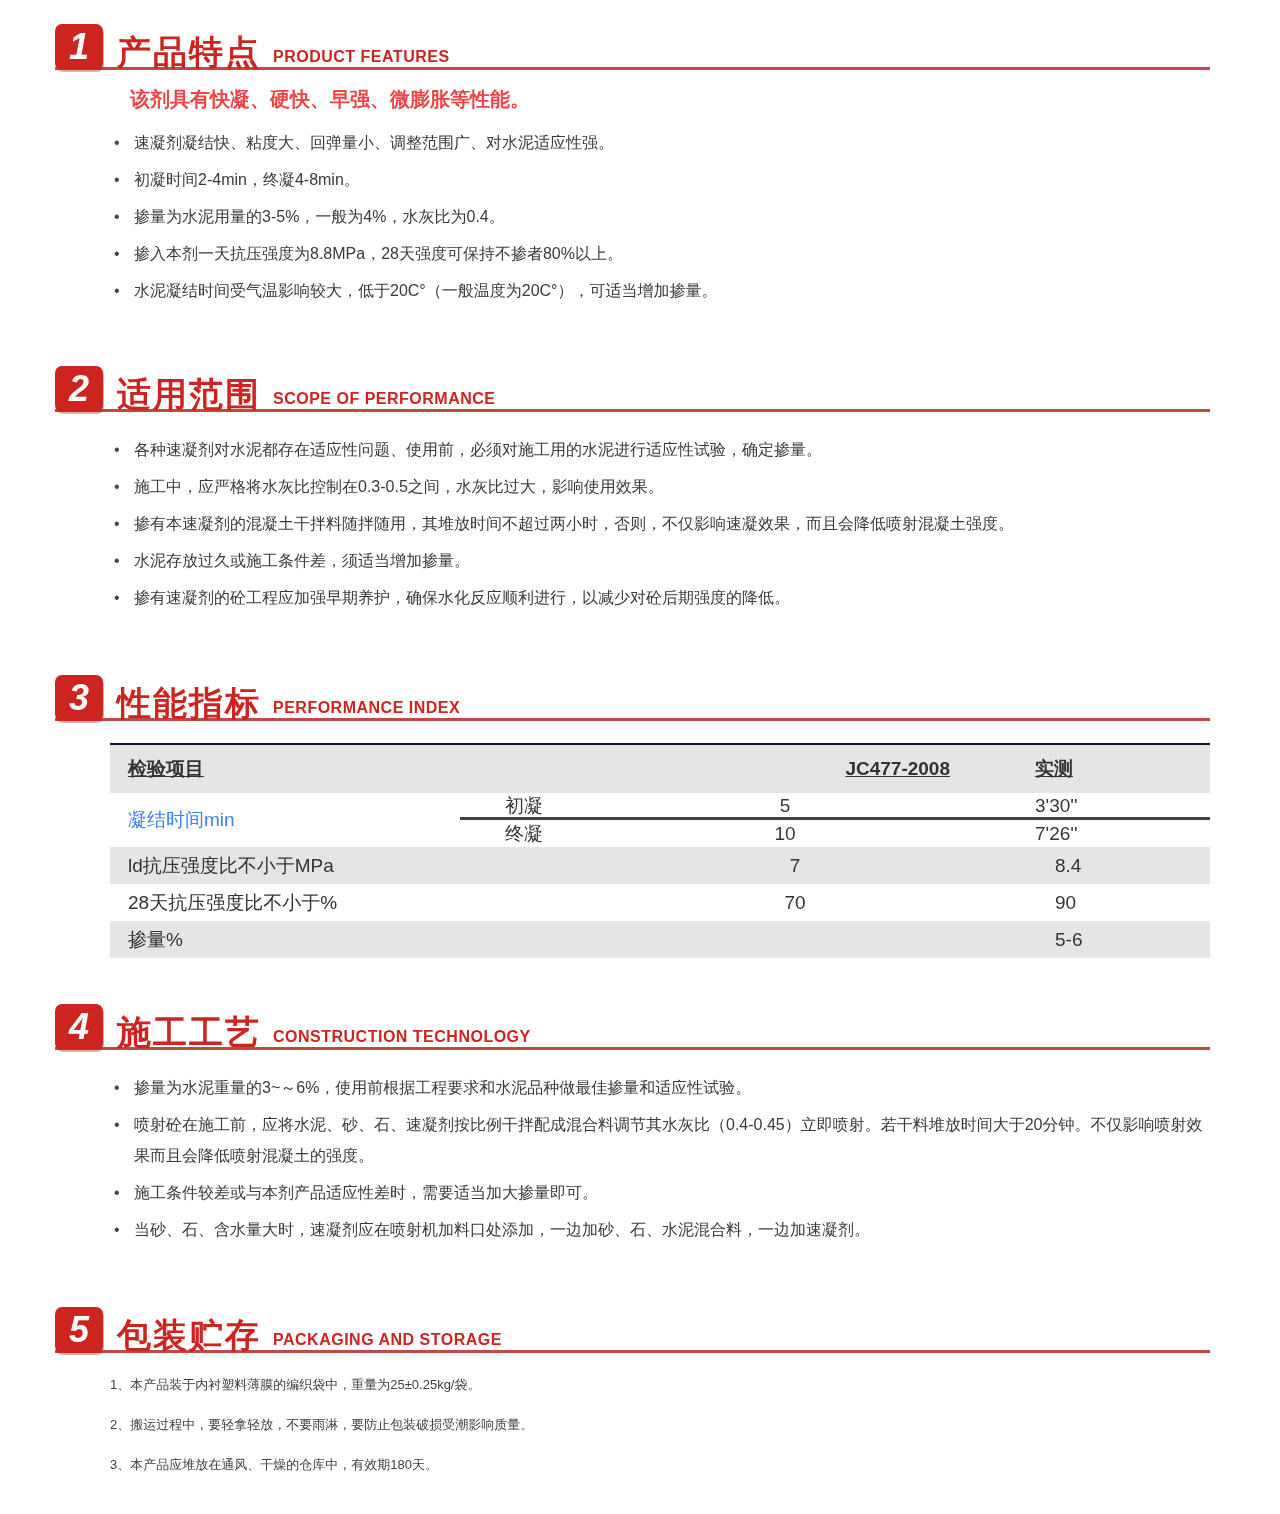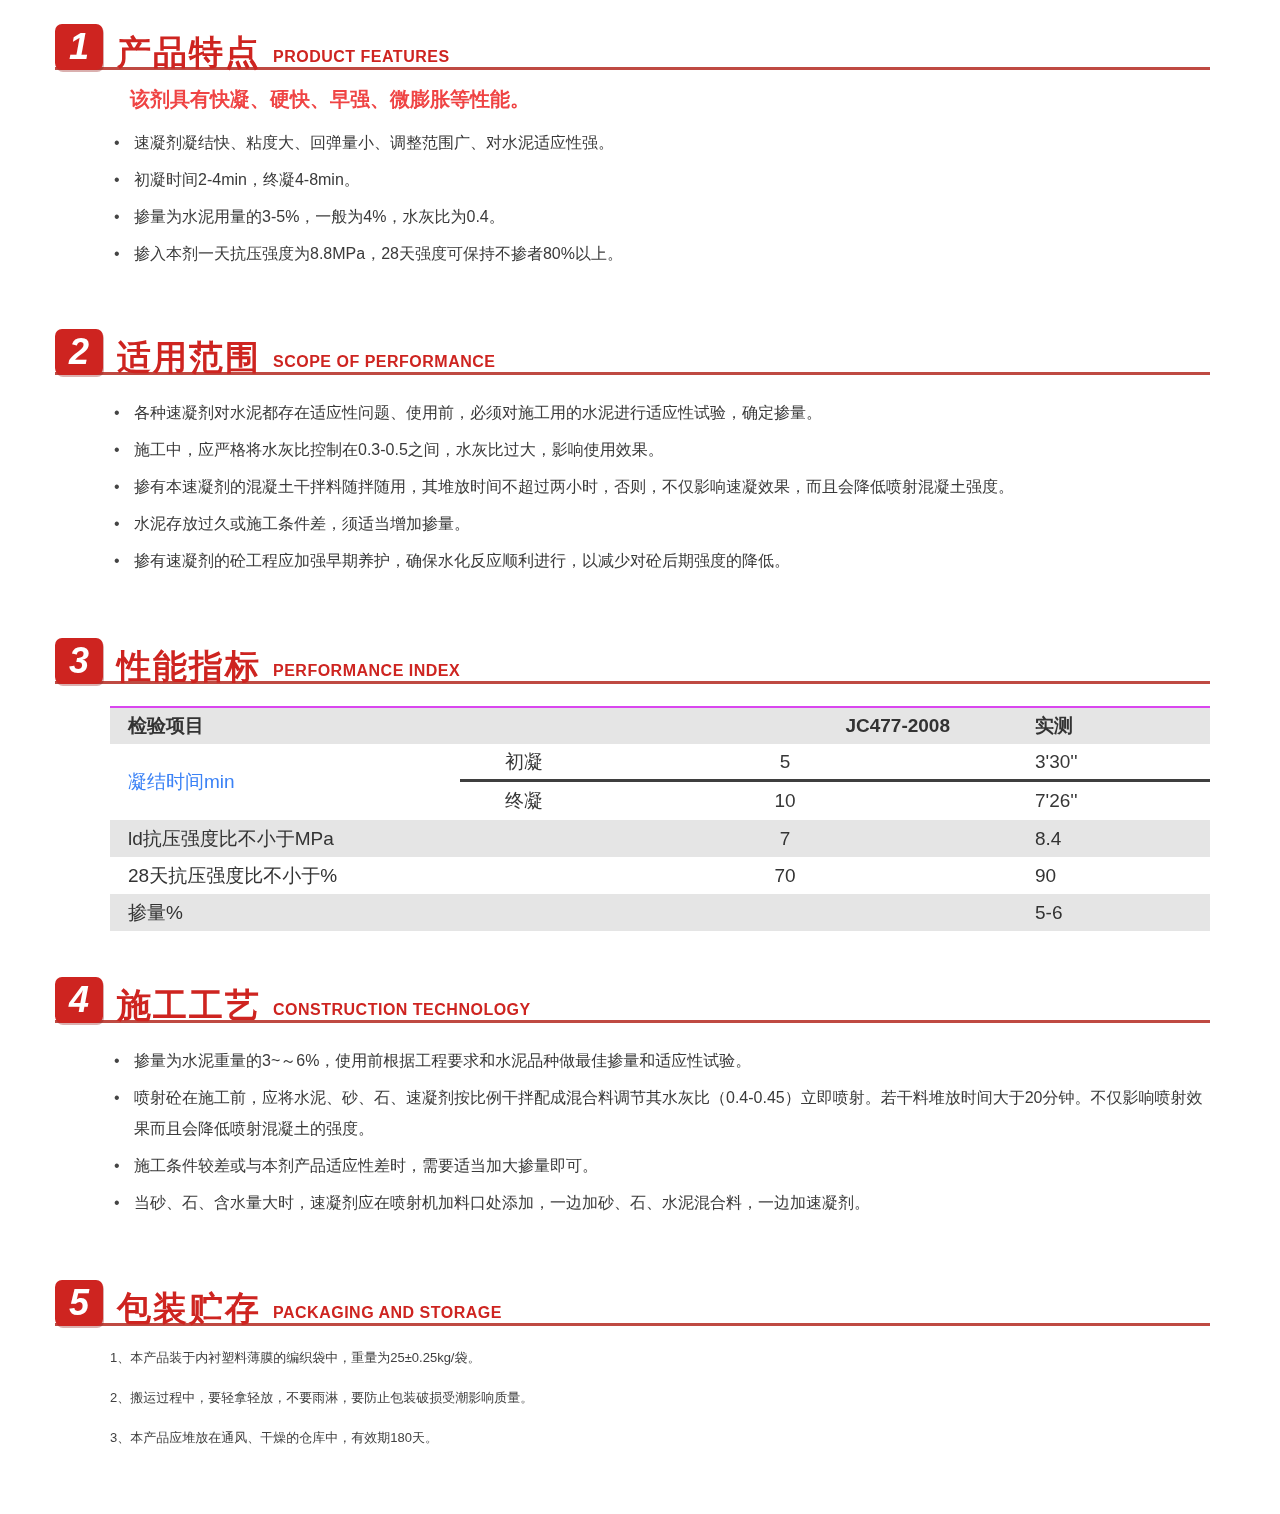--- a/index.html
+++ b/index.html
@@ -87,75 +87,78 @@
   
   .ptable {
     margin: 22px 70px 0 110px;
     width: 1100px;
     font-size: 19px;
   }
   .t-head {
     display: grid;
     grid-template-columns: 510px 330px 260px;
     align-items: center;
-    height: 38px;
+    height: 50px;
     background: #e5e5e5;
-    border-top: 2px solid #d946ef;
+    border-top: 2px solid #0f172a;
     font-weight: 600;
     color: #333333;
+    text-decoration: underline;
   }
   .th-item { padding-left: 18px; }
   .th-std  { text-align: right; }
   .th-meas { padding-left: 85px; }
   .t-setting {
     display: grid;
     grid-template-columns: 350px 750px;
     background: #ffffff;
   }
   .t-setting-label {
     display: flex; align-items: center;
     padding-left: 18px;
     color: #3b82f6;
   }
   .t-srow {
     display: grid;
     grid-template-columns: 160px 330px 260px;
     align-items: center;
-    height: 38px;
+    height: 27px;
   }
   .t-srow-first { border-bottom: 3px solid #3f3f3f; }
   .td-sub  { padding-left: 45px; }
   .td-std  { text-align: center; }
   .td-meas { padding-left: 85px; }
   .t-row {
     display: grid;
     grid-template-columns: 510px 330px 260px;
     align-items: center;
     height: 37px;
     background: #ffffff;
     color: #333333;
+    gap: 10px;
   }
   .t-row.gray { background: #e5e5e5; }
   .td-item { padding-left: 18px; }
 </style>
 </head>
 <body>
 
 <section style="margin-top:20px">
   <div class="sec-header">
     <div class="badge">1</div>
     <h2 class="sec-title">产品特点</h2>
     <span class="sec-sub">PRODUCT FEATURES</span>
   </div>
   <p class="intro">该剂具有快凝、硬快、早强、微膨胀等性能。</p>
   <ul class="bullets">
     <li>速凝剂凝结快、粘度大、回弹量小、调整范围广、对水泥适应性强。</li>
     <li>初凝时间2-4min，终凝4-8min。</li>
     <li>掺量为水泥用量的3-5%，一般为4%，水灰比为0.4。</li>
     <li>掺入本剂一天抗压强度为8.8MPa，28天强度可保持不掺者80%以上。</li>
+    <li>水泥凝结时间受气温影响较大，低于20C°（一般温度为20C°），可适当增加掺量。</li>
   </ul>
 </section>
 
 <section style="margin-top:56px">
   <div class="sec-header">
     <div class="badge">2</div>
     <h2 class="sec-title">适用范围</h2>
     <span class="sec-sub">SCOPE OF PERFORMANCE</span>
   </div>
   <ul class="bullets" style="margin-top:22px">

